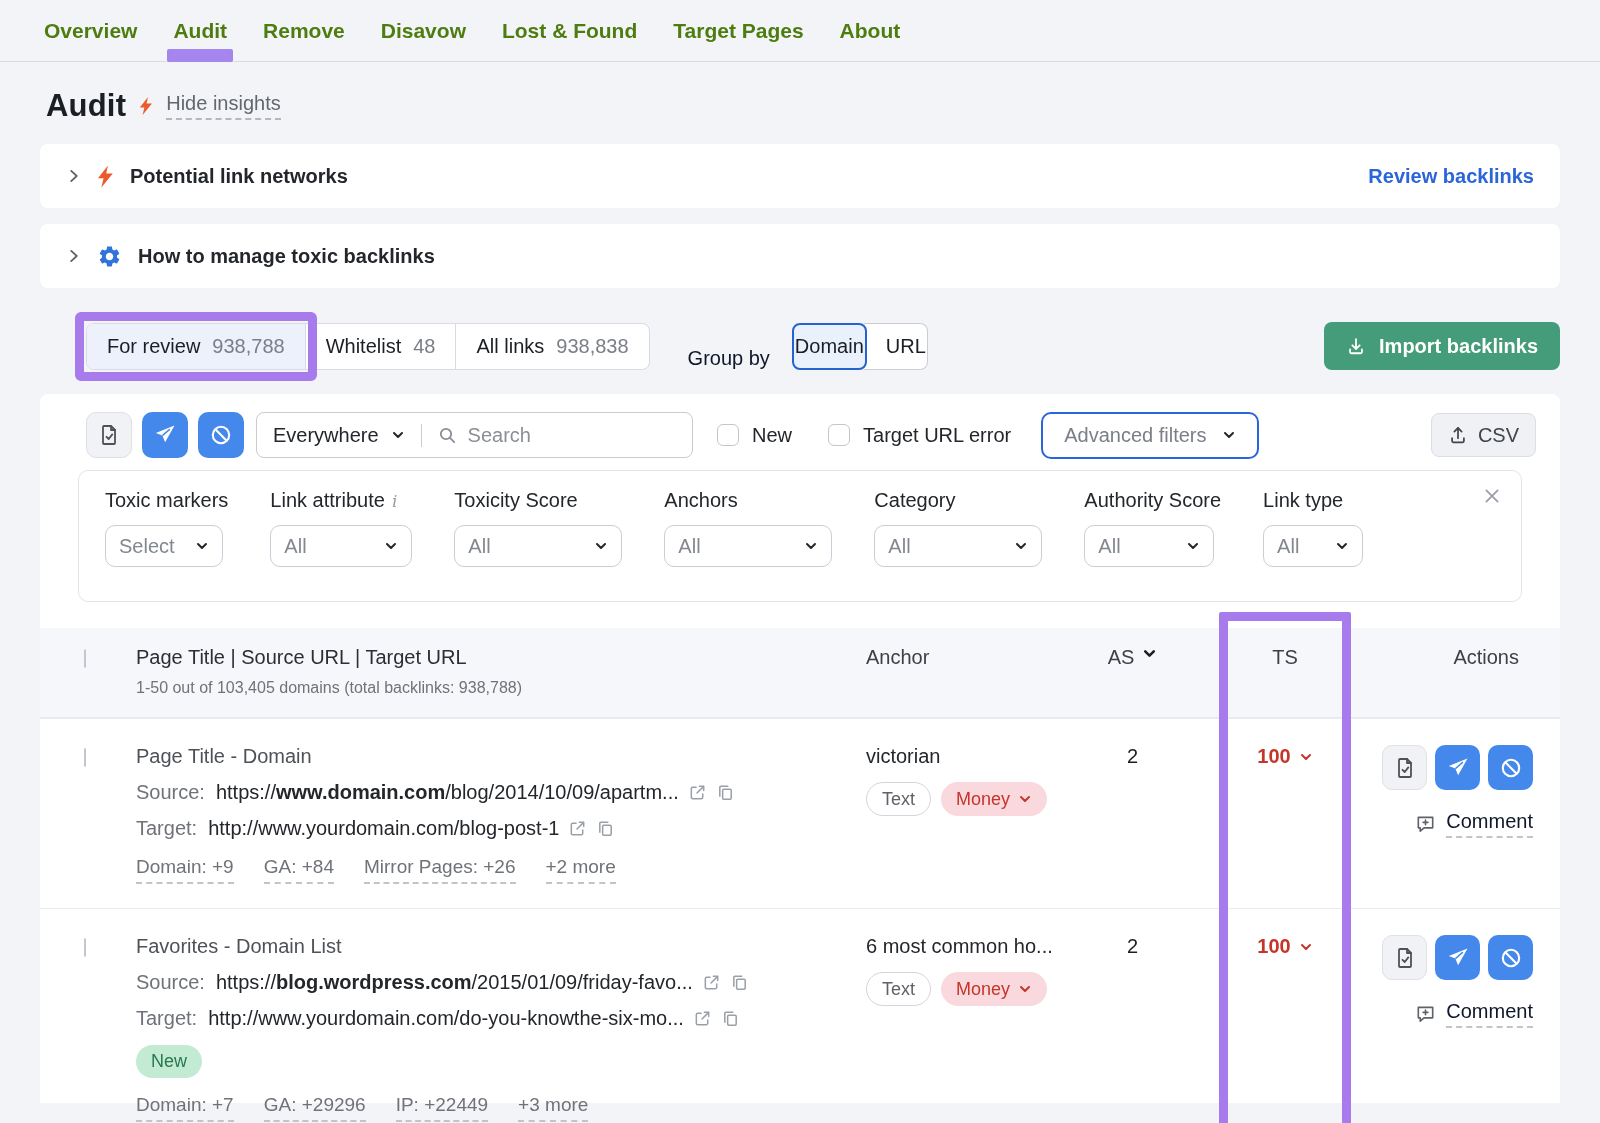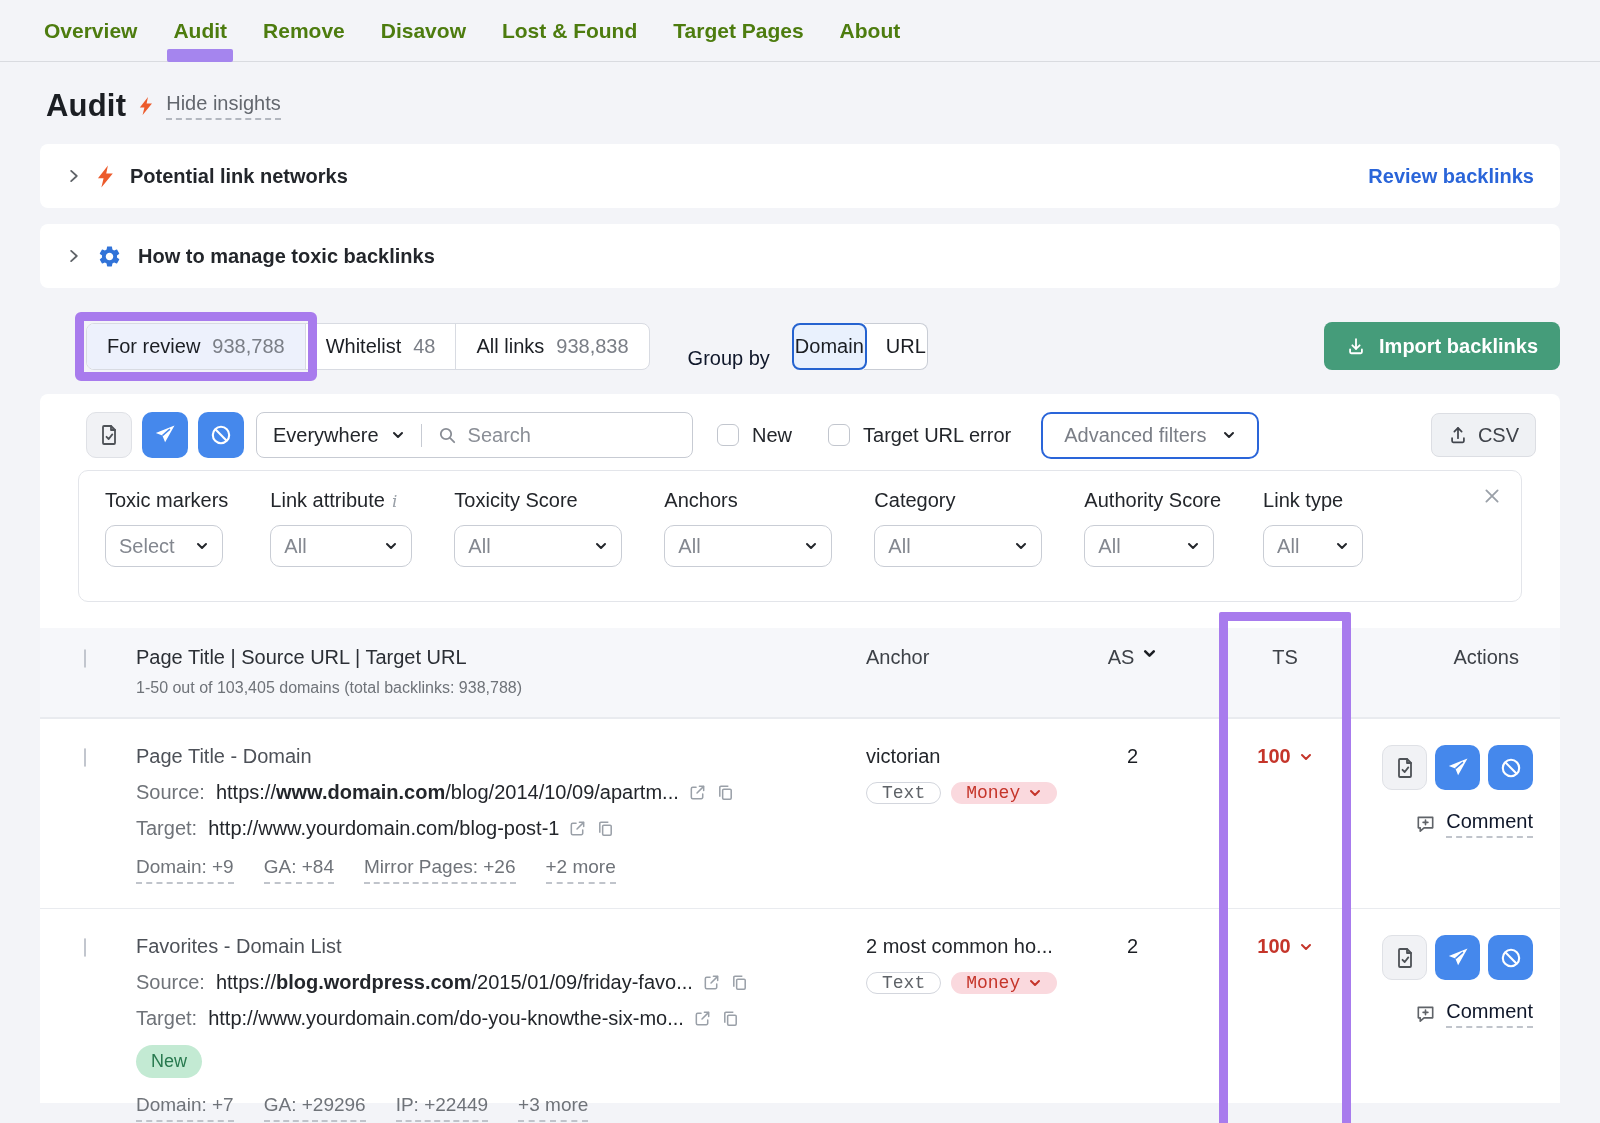--- a/index.html
+++ b/index.html
@@ -166,22 +166,22 @@
     font-size: 18px; border-radius: 17px;
   }
   .markers { margin-top: 16px; display: flex; gap: 30px; }
   .marker {
     font-size: 19px; color: #6f7379; cursor: pointer;
     border-bottom: 2px dashed #c0c4cb; padding-bottom: 4px; white-space: nowrap;
   }
   .anchor-text { font-size: 20px; color: #23262b; }
   .pills { display: flex; gap: 10px; margin-top: 14px; }
   .pill {
-    height: 22px; display: inline-flex; align-items: center; gap: 8px; padding: 0 15px;
-    border-radius: 17px; font-size: 18px; cursor: pointer; white-space: nowrap; font-family: Liberation Mono, monospace;
+    height: 34px; display: inline-flex; align-items: center; gap: 8px; padding: 0 15px;
+    border-radius: 17px; font-size: 18px; cursor: pointer; white-space: nowrap;
   }
   .pill.text { border: 1px solid #d3d6dd; color: #5f6368; background: #fff; }
   .pill.money { background: var(--money-pink, #fad9de); color: var(--toxic-red, #c5352a); font-weight: 500; }
   .as-val { font-size: 20px; color: #1b1e23; }
   .ts-val { display: flex; align-items: center; gap: 8px; font-size: 20px; font-weight: 600; color: var(--toxic-red, #c5352a); cursor: pointer; }
   .action-btns { display: flex; gap: 8px; }
   .action-btns .tb-btn { width: 45px; height: 45px; margin-left: 0; }
   .comment-link { margin-top: 20px; display: flex; align-items: center; gap: 9px; cursor: pointer; }
   .comment-text { font-size: 20px; color: #0f172a; border-bottom: 2px dashed #c0c4cb; padding-bottom: 3px; }
 
@@ -627,21 +627,21 @@
         </div>
         <div><span class="new-badge">New</span></div>
         <div class="markers">
           <span class="marker">Domain: +7</span>
           <span class="marker">GA: +29296</span>
           <span class="marker">IP: +22449</span>
           <span class="marker">+3 more</span>
         </div>
       </div>
       <div class="c-anchor">
-        <div class="anchor-text">2 most common ho...</div>
+        <div class="anchor-text">6 most common ho...</div>
         <div class="pills">
           <span class="pill text">Text</span>
           <span class="pill money">
             <span>Money</span>
             <span class="icon">
                 <svg width="14" height="14" viewBox="0 0 14 14" fill="none" stroke="currentColor" stroke-width="2" stroke-linecap="round" stroke-linejoin="round">
                   <path d="M3 5l4 4 4-4"></path>
                 </svg>
               </span>
           </span>

